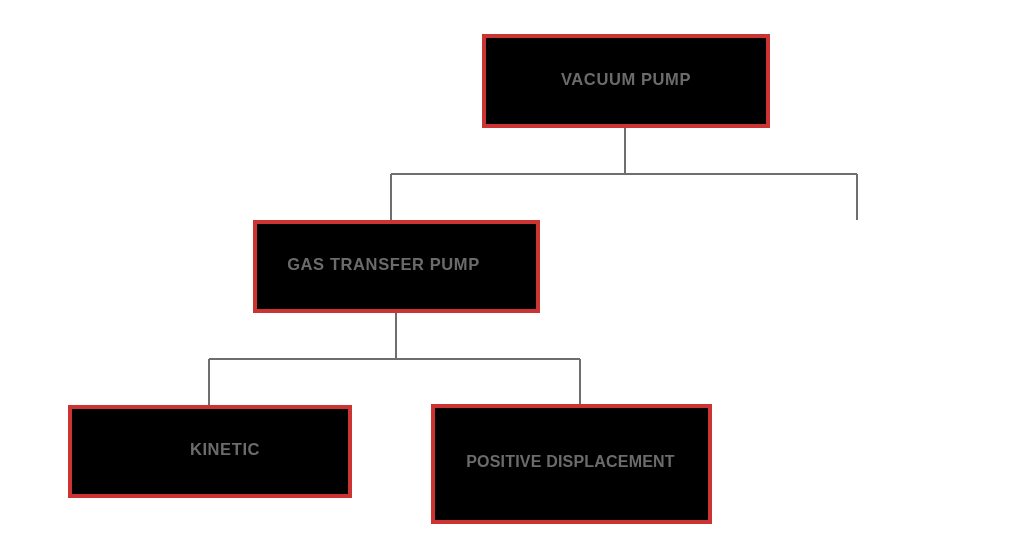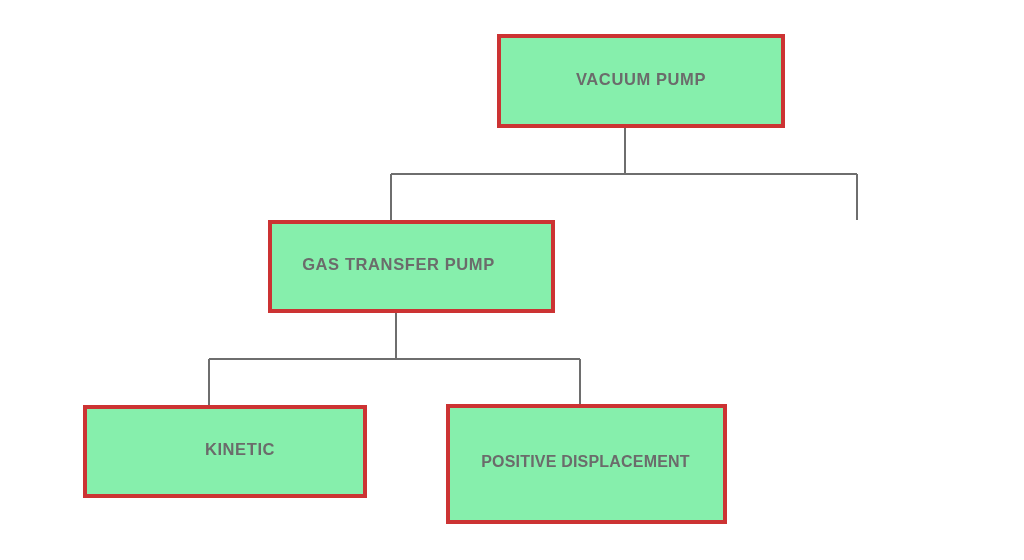--- a/index.html
+++ b/index.html
@@ -25,25 +25,24 @@
     top: 0;
     width: 1024px;
     height: 560px;
     z-index: 1;
   }
   
   .node {
     position: absolute;
     z-index: 2;
     box-sizing: border-box;
-    background: #86efac;
+    background: #000000;
     border: 4px solid #cc3333;
     display: flex;
     align-items: center;
-    margin-left: 15px;
   }
   .node-label {
     display: block;
     width: 100%;
     color: #6b6b6b;
     font-family: "Liberation Sans", sans-serif;
     font-weight: bold;
     font-size: 16.5px;
     letter-spacing: 0.6px;
     line-height: 1.1;

